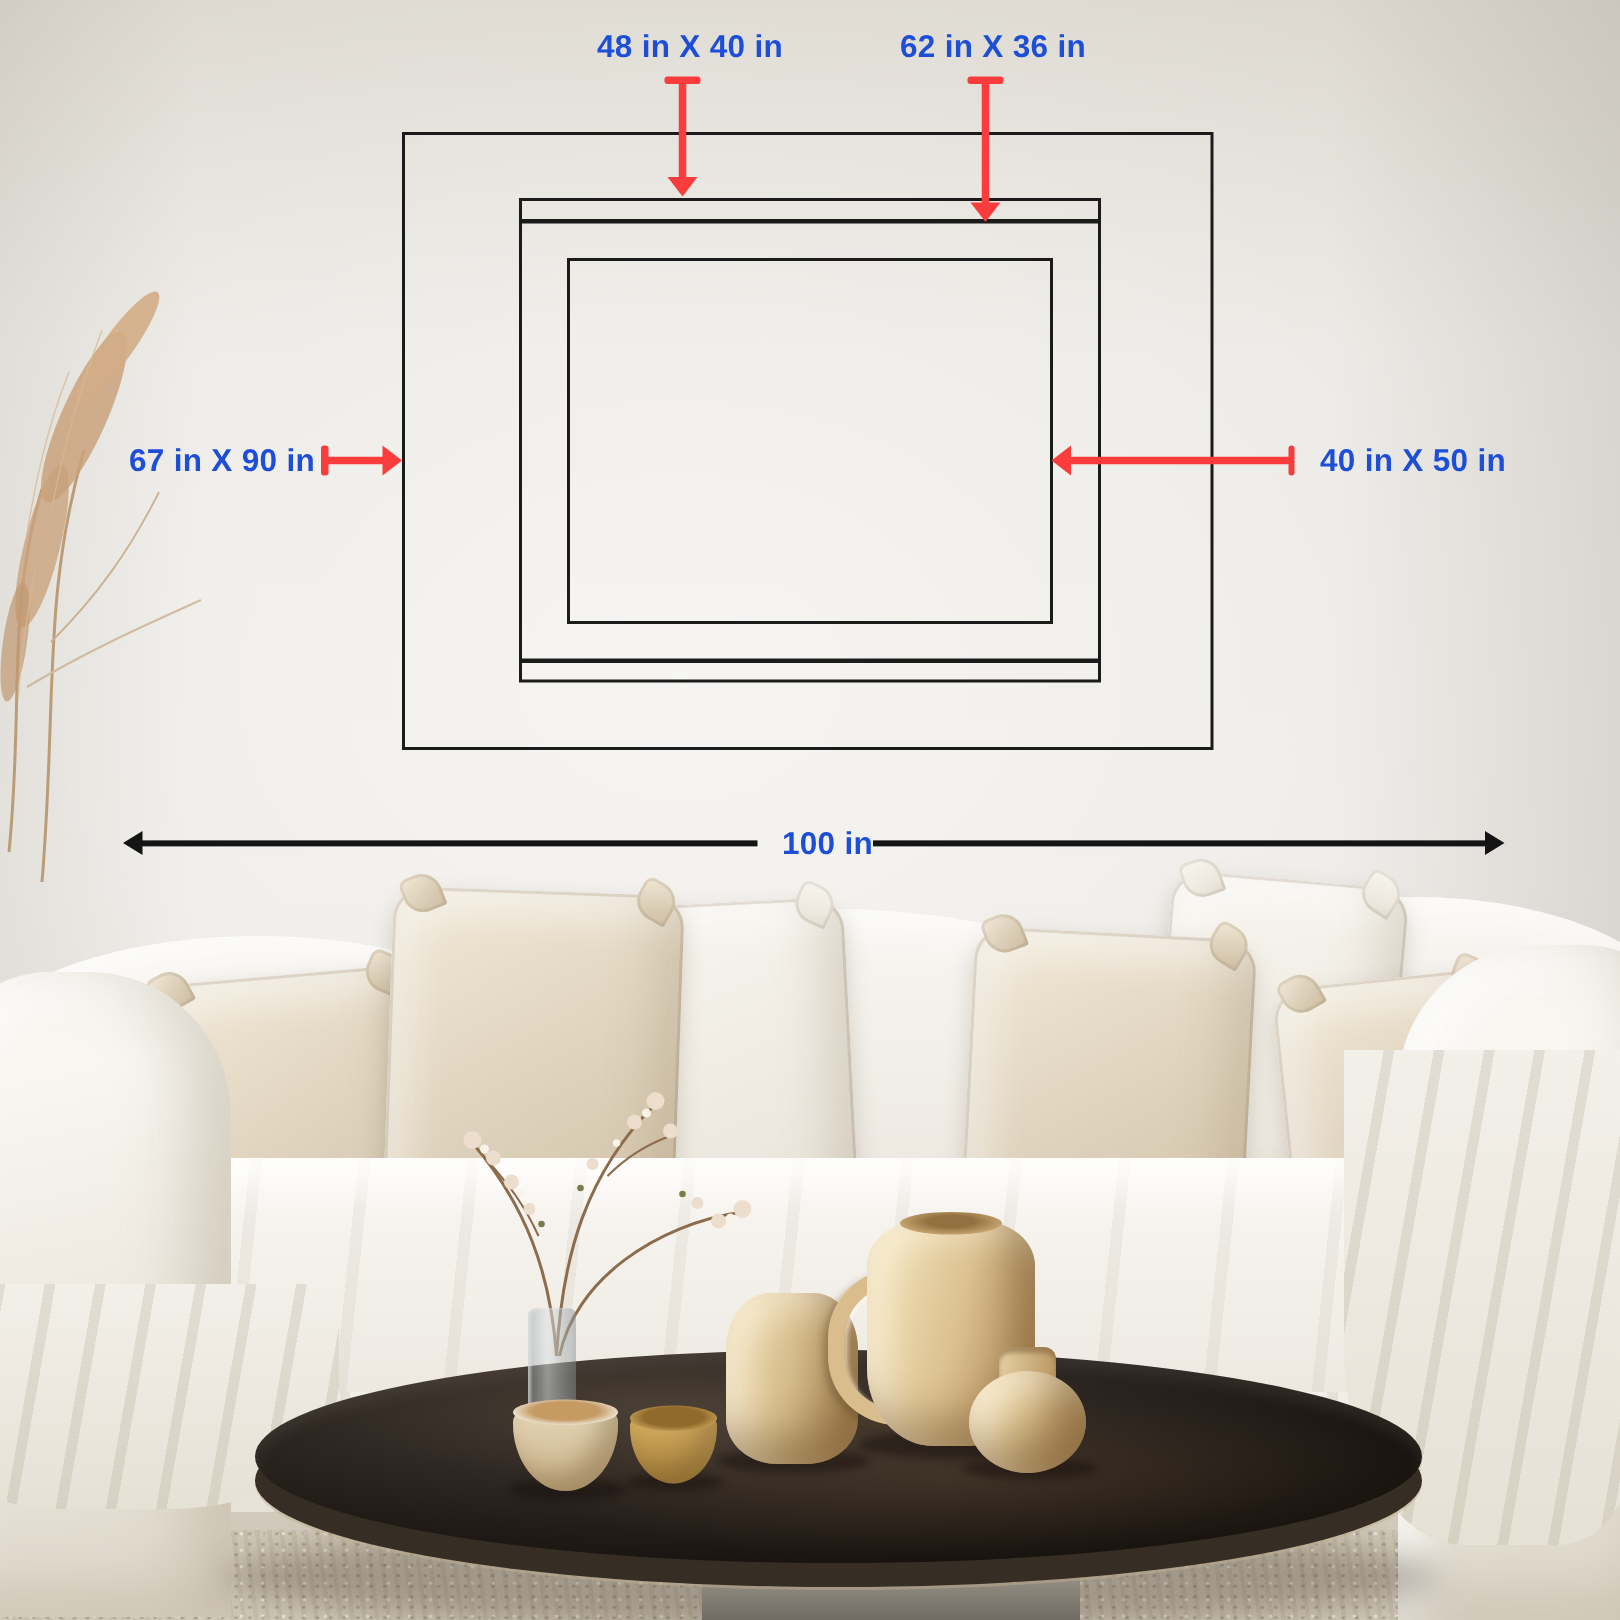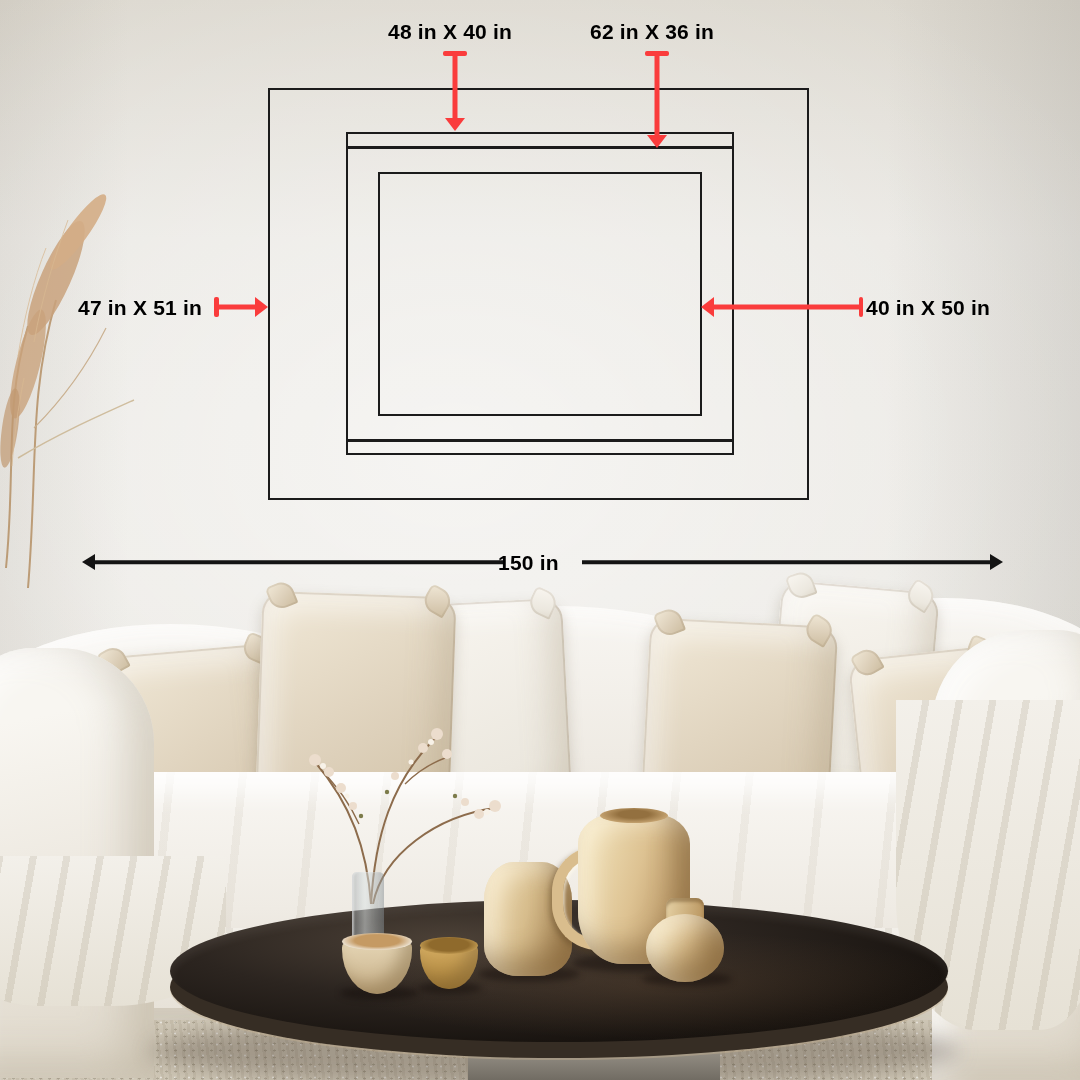--- a/index.html
+++ b/index.html
@@ -131,21 +131,21 @@
   
   .rect { position:absolute; border:2.5px solid #1b1b1b; box-sizing:border-box; background:transparent; }
   #rect-outer { left:268px; top:88px;  width:541px; height:412px; }
   #rect-mid   { left:346px; top:132px; width:388px; height:323px; }
   #rect-inner { left:378px; top:172px; width:324px; height:244px; }
   .mid-line { position:absolute; left:-1px; right:-1px; height:2.5px; background:#1b1b1b; }
   #mid-line-top { top:12px; }
   #mid-line-bottom { top:305px; }
 
   .dim-label { position:absolute; font-weight:700; font-size:21px; line-height:1;
-      color:#000000; text-align:left; letter-spacing:.2px; white-space:nowrap; }
+      color:#1d4ed8; text-align:right; letter-spacing:.2px; white-space:nowrap; }
   #lab-tl { left:388px; top:21px;  width:134px; }
   #lab-tr { left:590px; top:21px;  width:134px; }
   #lab-l  { left:78px;  top:297px; width:132px; }
   #lab-r  { left:866px; top:297px; width:138px; }
   #lab-b  { left:498px; top:552px; width:84px;  }
 
   .v-arrow { position:absolute; width:24px; --c:#fa3c3c; }
   .v-arrow .cap   { position:absolute; top:0; left:0; width:24px; height:4.5px; background:var(--c); border-radius:2px; }
   .v-arrow .shaft { position:absolute; top:2px; bottom:9px; left:50%; transform:translateX(-50%); width:5px; background:var(--c); }
   .v-arrow .head  { position:absolute; bottom:0; left:50%; transform:translateX(-50%); width:0; height:0;
@@ -314,17 +314,17 @@
     <div class="shaft"></div>
       <div class="head"></div>
   </div>
   <div class="m-arrow pr" id="marr-r">
     <div class="shaft"></div>
       <div class="head"></div>
   </div>
 
   <div class="dim-label" id="lab-tl">48 in X 40 in</div>
   <div class="dim-label" id="lab-tr">62 in X 36 in</div>
-  <div class="dim-label" id="lab-l">47 in X 51 in</div>
+  <div class="dim-label" id="lab-l">67 in X 90 in</div>
   <div class="dim-label" id="lab-r">40 in X 50 in</div>
-  <div class="dim-label" id="lab-b">150 in</div>
+  <div class="dim-label" id="lab-b">100 in</div>
 
 </div>
 
 </body></html>

